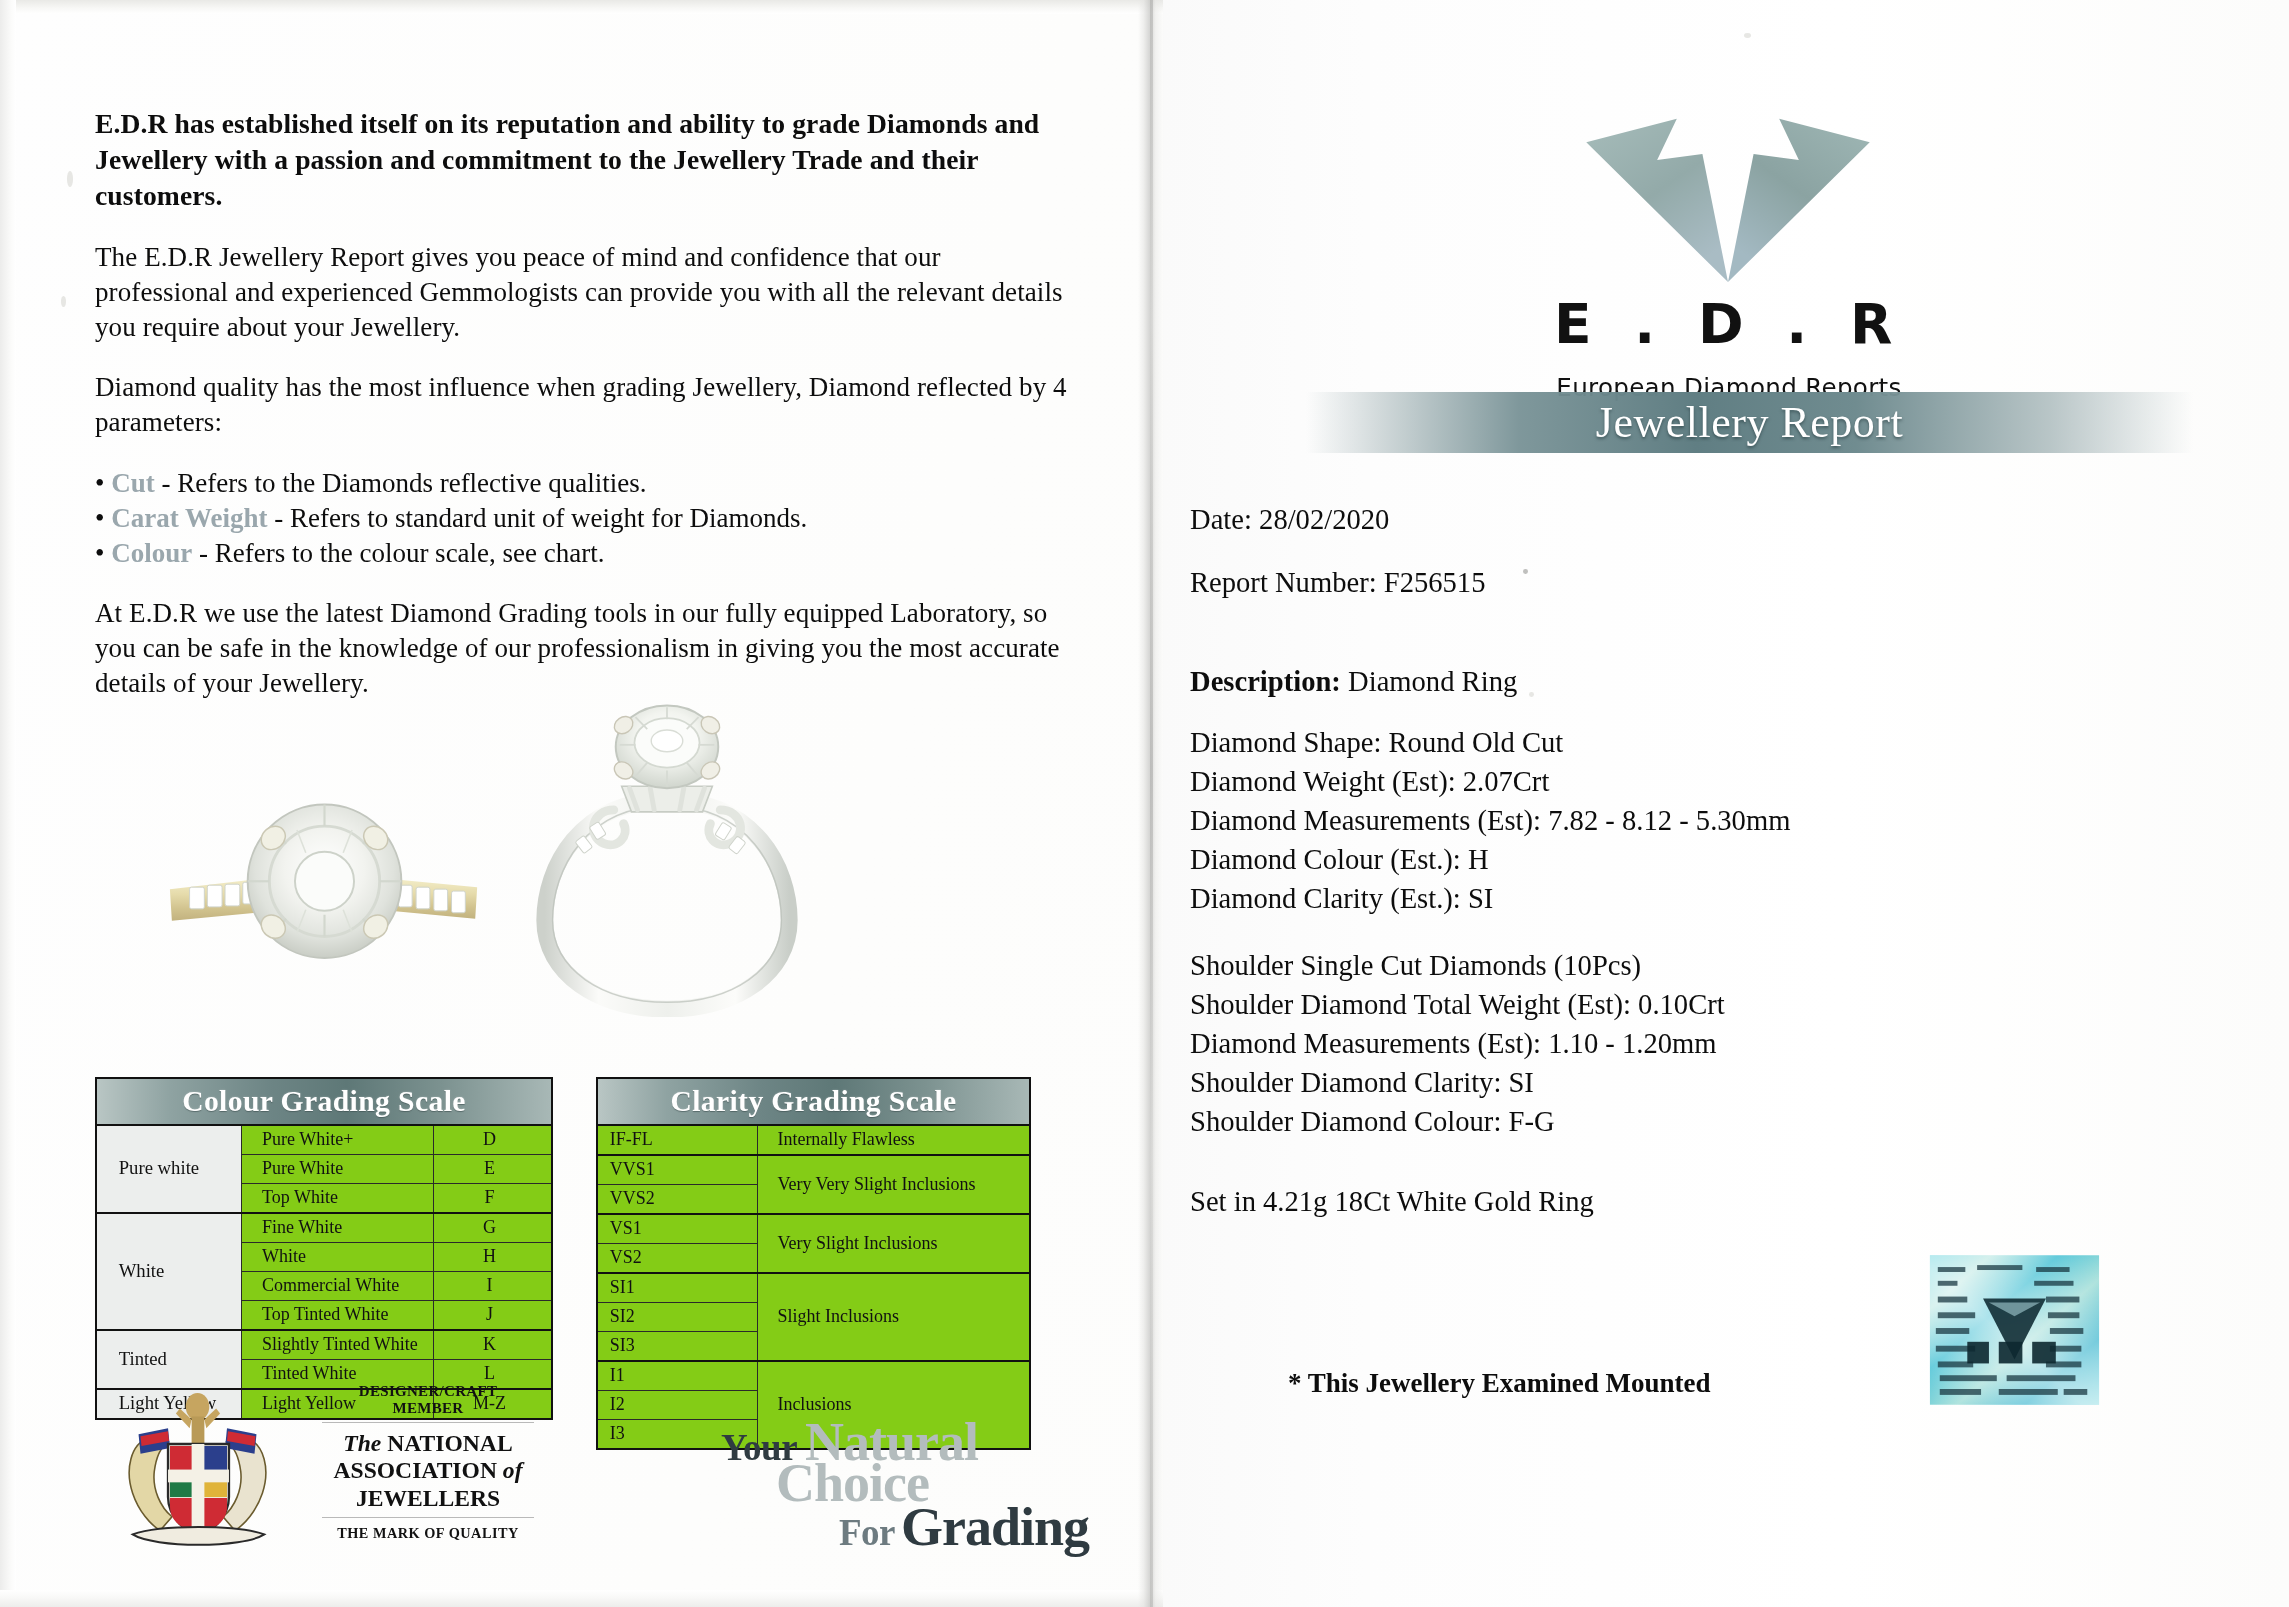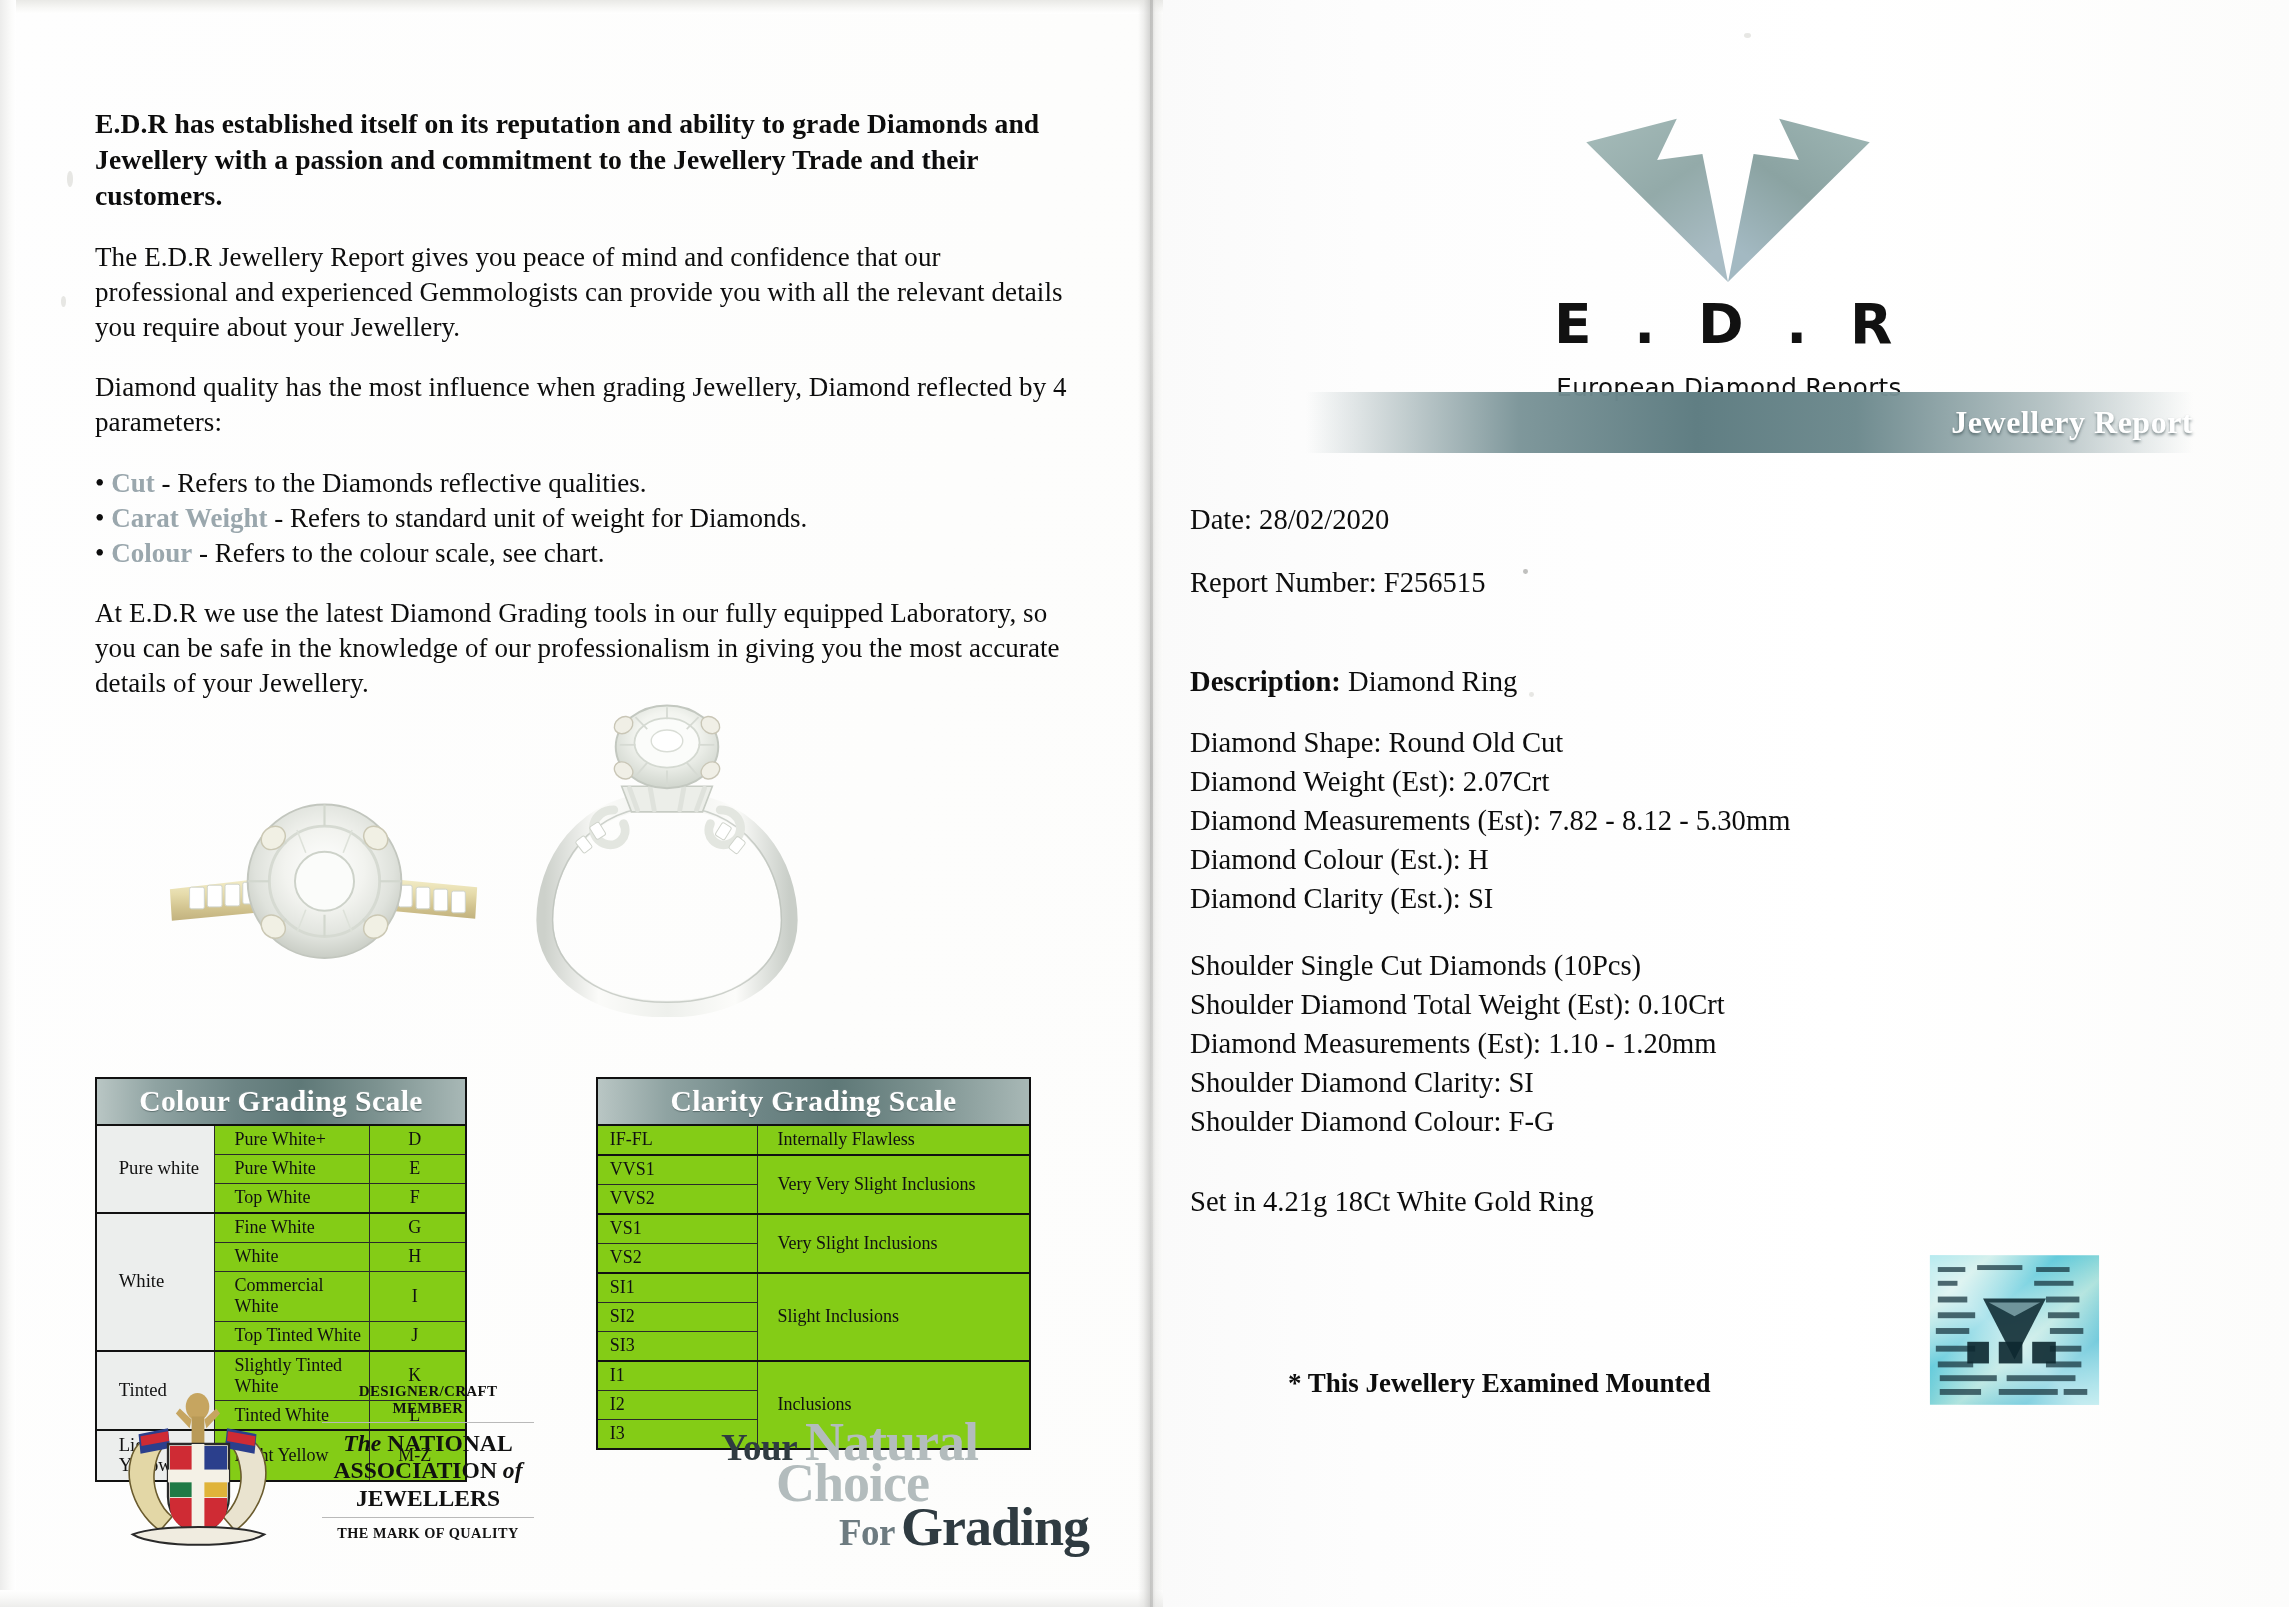--- a/index.html
+++ b/index.html
@@ -63,21 +63,21 @@
   .bullets { margin-top:25.6px; }
   .bullets .b { font-size:27px; line-height:35px; color:#0d0d0d; }
   .kw { color:#9aa7ad; font-weight:bold; }
 
   
   .ring-photos { position:absolute; left:95px; top:662px; width:975px; height:355px; }
   .ring { position:absolute; }
 
   
   .tbl-wrap { position:absolute; }
-  .tbl-wrap.colour { left:95px;  top:1077px; width:372px;border-radius:22px; }
+  .tbl-wrap.colour { left:95px;  top:1077px; width:458px;border-radius:22px; }
   .tbl-wrap.clarity{ left:596px; top:1077px; width:435px; }
 
   table.grade {
     width:100%; border-collapse:collapse;
     background:#f2f4f3;
     border:2.5px solid #111;
     table-layout:fixed;
   }
   table.grade th.hdr {
     padding:0; border:none; height:45px;
@@ -149,23 +149,23 @@
     background: linear-gradient(90deg,
       rgba(255,255,255,0) 0%,
       rgba(176,190,192,.55) 8%,
       rgba(120,146,150,.95) 24%,
       rgba(96,126,131,1) 44%,
       rgba(112,140,144,1) 62%,
       rgba(168,184,186,.8) 84%,
       rgba(255,255,255,0) 100%);
   }
   .banner span {
-    display:block; line-height:61px; text-align:right;
-    font-family:"Liberation Serif", serif; font-weight:bold;
-    font-size:32px; color:#fff; letter-spacing:0.5px;
+    display:block; line-height:61px; text-align:center;
+    font-family:"Liberation Serif", serif; font-weight:normal;
+    font-size:44px; color:#fff; letter-spacing:0.5px;
     text-shadow:0 2px 3px rgba(30,50,52,.55);
   }
 
   .r-line { color:#0d0d0d; font-size:28.6px; line-height:39px; }
   .r-line .bb { font-weight:bold; }
 
   .blk { position:absolute; left:1190px; }
   #blk-date   { top:500px; }
   #blk-desc   { top:662px; }
   #blk-shoulder { top:946px; }

